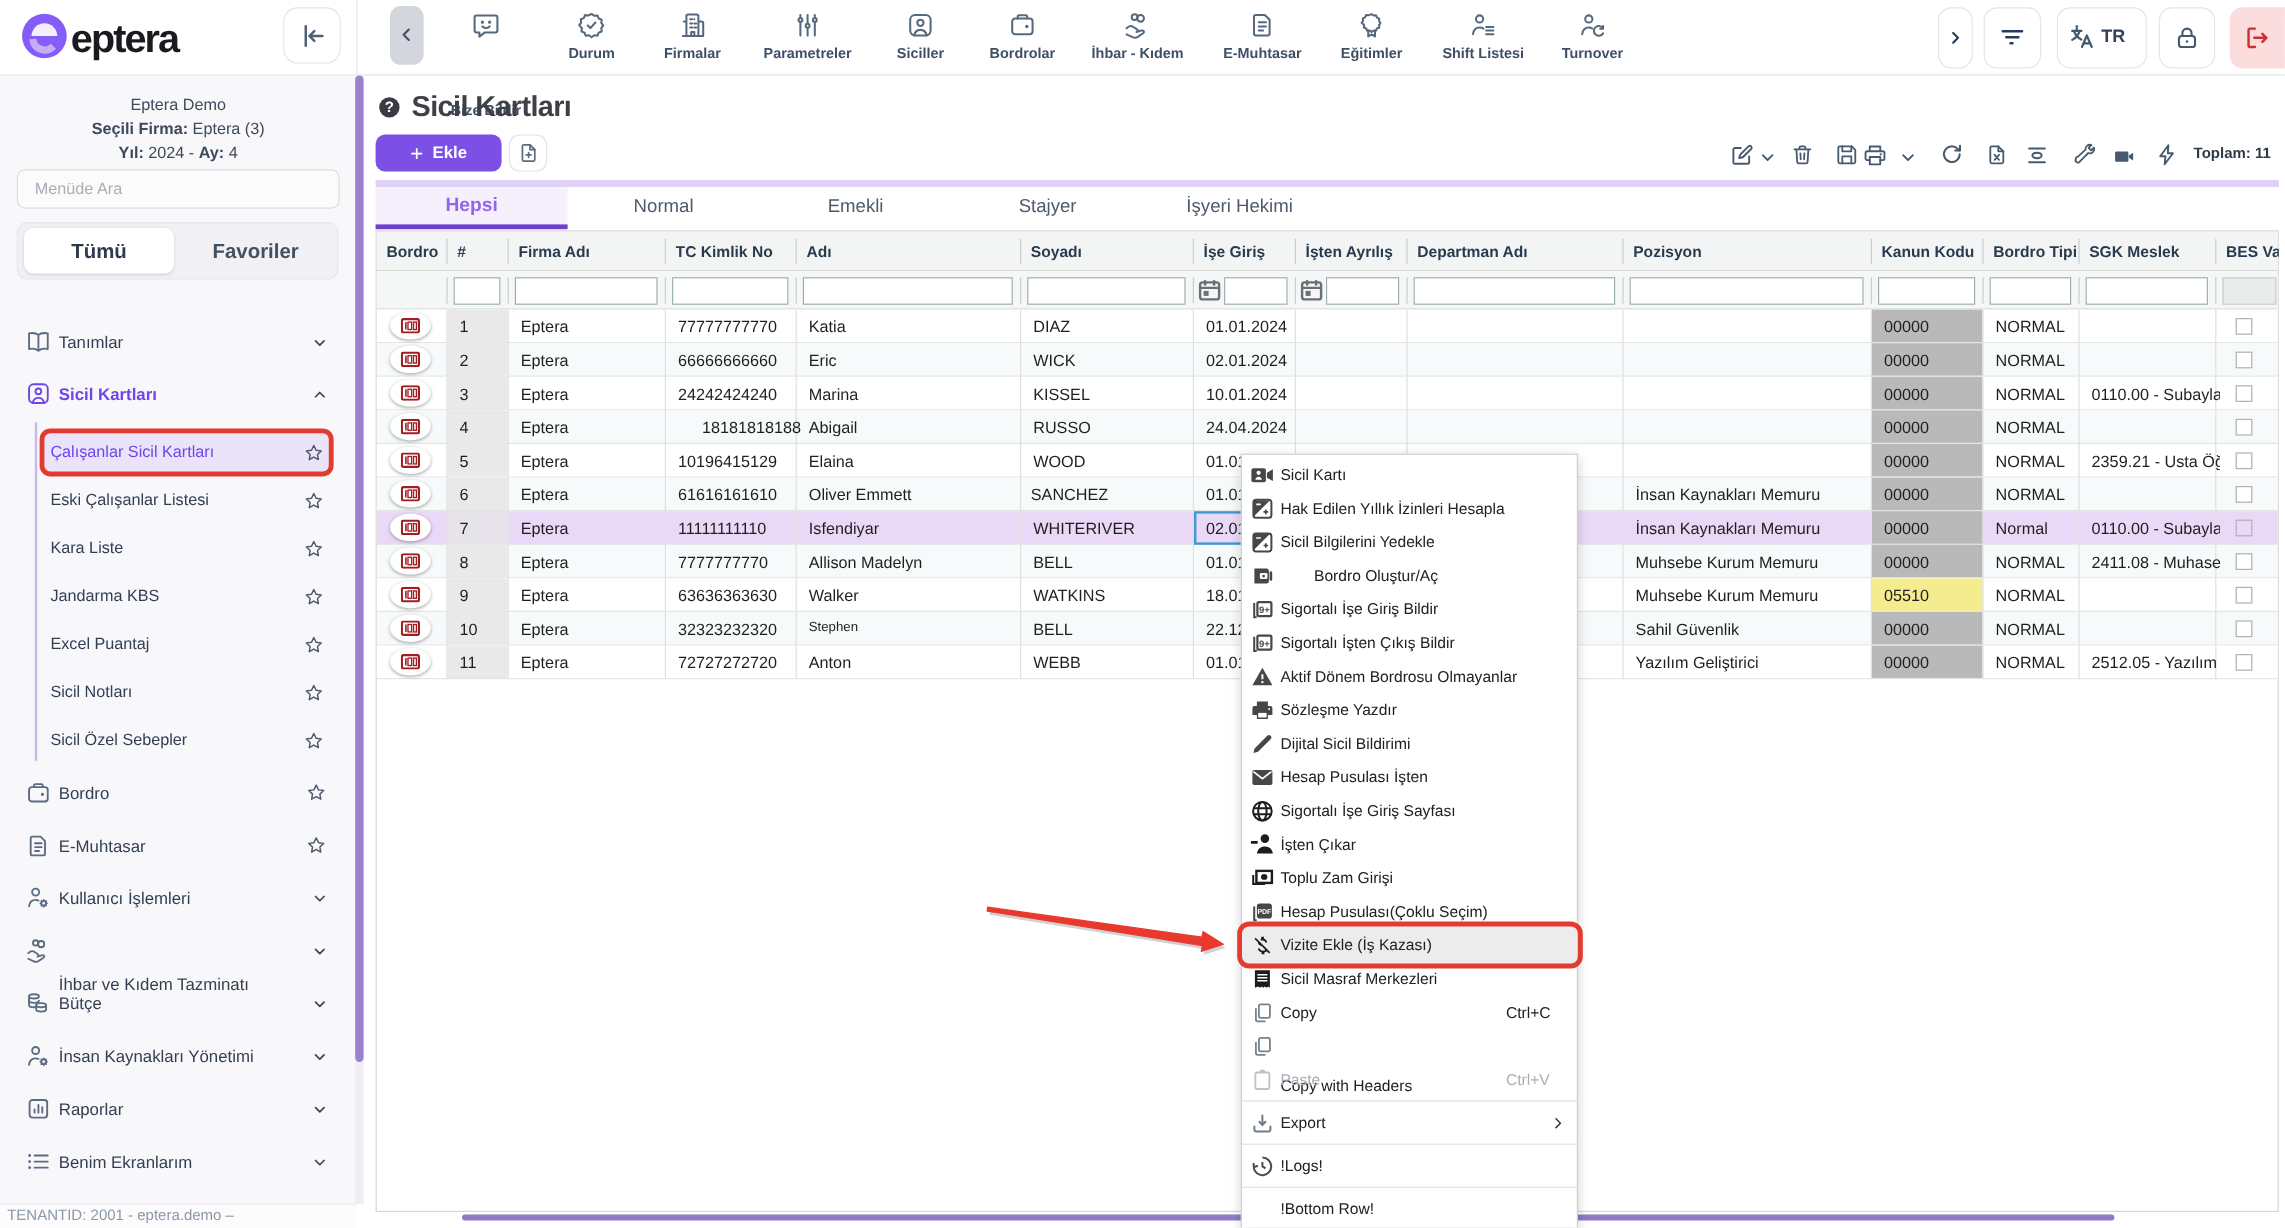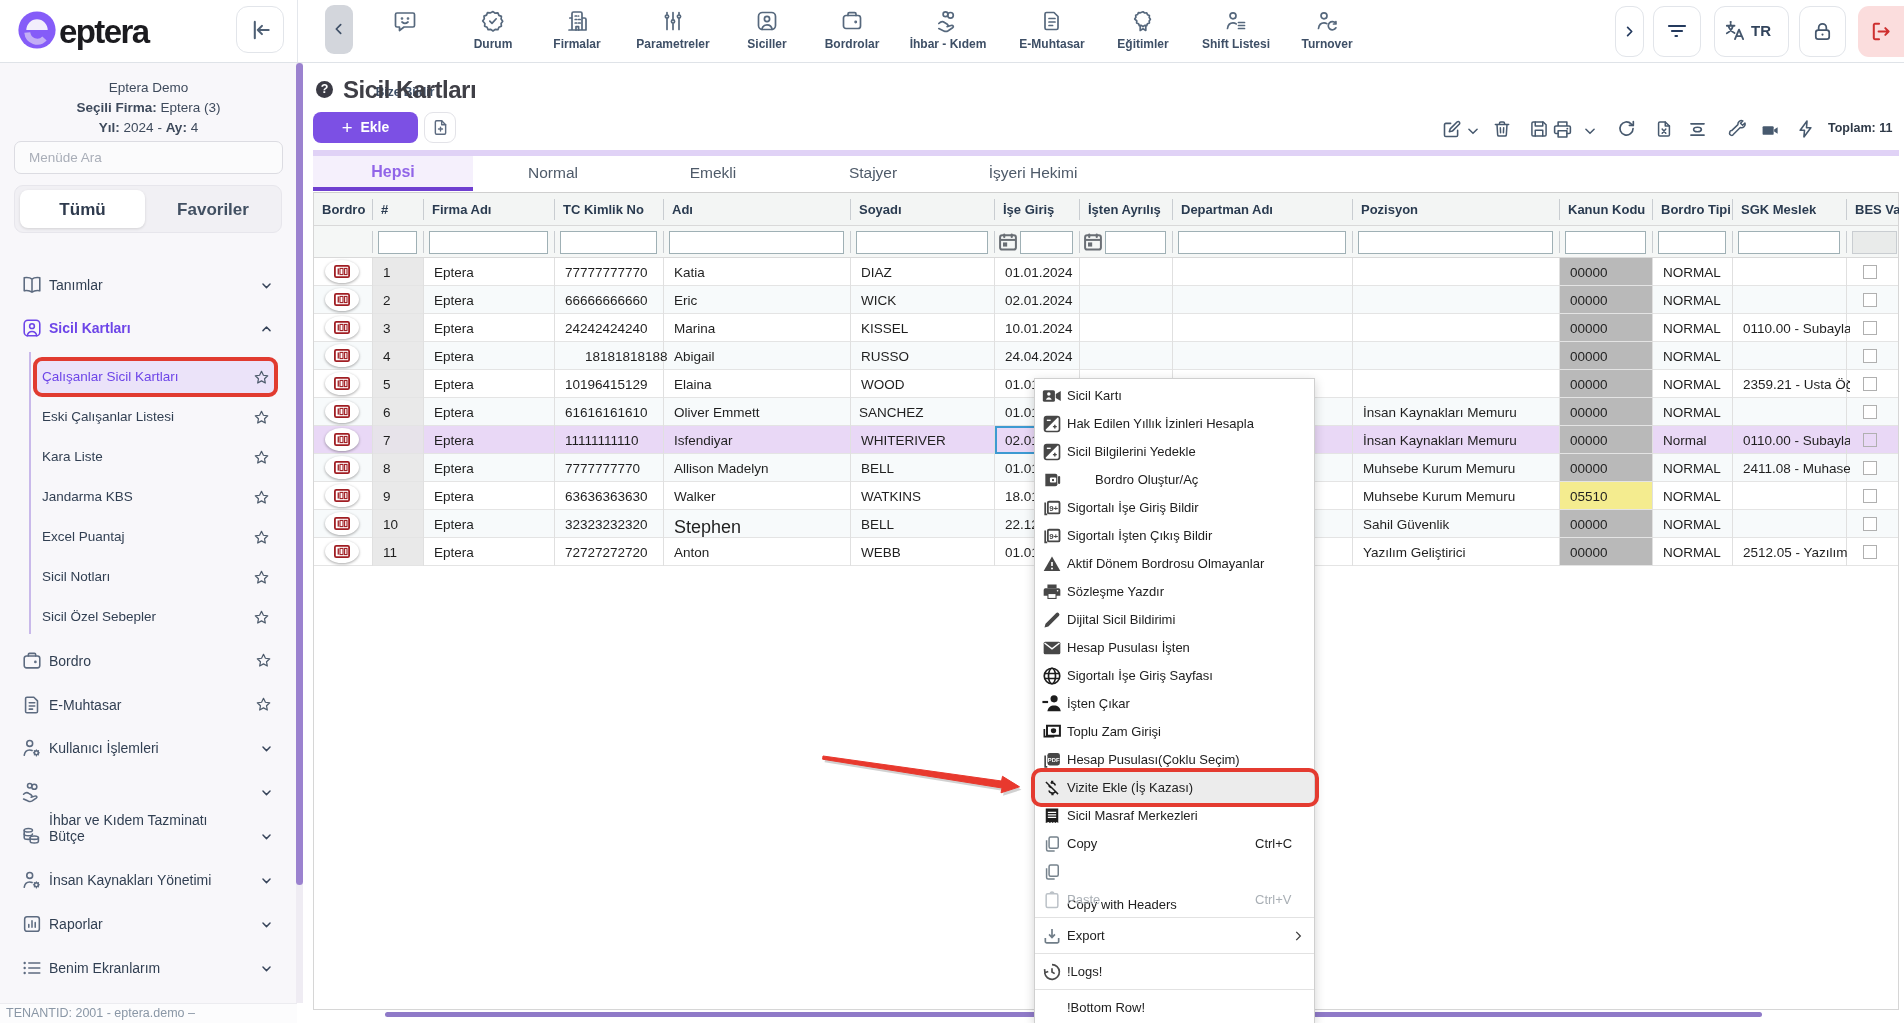--- a/index.html
+++ b/index.html
@@ -710,21 +710,21 @@
 <div class="abs" style="left:325px;top:512px;width:34px;height:23px;background:#fff;border-radius:50%;box-shadow:0 1px 3px rgba(0,0,0,0.35);"></div>
 <svg class="abs" style="left:334px;top:517px;" width="16" height="13" viewBox="0 0 16 13">
       <rect x="0.9" y="0.9" width="14.2" height="11.2" rx="1.4" fill="none" stroke="#a01d22" stroke-width="1.8"></rect>
       <rect x="3.6" y="3.4" width="1.3" height="6.2" fill="#a01d22"></rect>
       <rect x="6.0" y="3.4" width="3.0" height="6.2" fill="none" stroke="#a01d22" stroke-width="1.1"></rect>
       <rect x="10.6" y="3.4" width="2.4" height="6.2" fill="none" stroke="#a01d22" stroke-width="1.1"></rect>
     </svg>
 <div class="abs" style="left:383px;top:517px;width:44px;font-size:13.5px;color:#1f1f1f;white-space:nowrap;overflow:hidden;">10</div>
 <div class="abs" style="left:434px;top:517px;width:124px;font-size:13.5px;color:#1f1f1f;white-space:nowrap;overflow:hidden;">Eptera</div>
 <div class="abs" style="left:565px;top:517px;width:102px;font-size:13.5px;color:#1f1f1f;white-space:nowrap;overflow:hidden;">32323232320</div>
-<div class="abs" style="left:674px;top:517px;width:180px;font-size:18px;color:#1f1f1f;white-space:nowrap;overflow:hidden;">Stephen</div>
+<div class="abs" style="left:674px;top:517px;width:180px;font-size:11px;color:#1f1f1f;white-space:nowrap;overflow:hidden;">Stephen</div>
 <div class="abs" style="left:861px;top:517px;width:137px;font-size:13.5px;color:#1f1f1f;white-space:nowrap;overflow:hidden;">BELL</div>
 <div class="abs" style="left:1005px;top:517px;width:78px;font-size:13.5px;color:#1f1f1f;white-space:nowrap;overflow:hidden;">22.12.2023</div>
 <div class="abs" style="left:1363px;top:517px;width:200px;font-size:13.5px;color:#1f1f1f;white-space:nowrap;overflow:hidden;">Sahil Güvenlik</div>
 <div class="abs" style="left:1570px;top:517px;width:86px;font-size:13.5px;color:#1f1f1f;white-space:nowrap;overflow:hidden;">00000</div>
 <div class="abs" style="left:1663px;top:517px;width:73px;font-size:13.5px;color:#1f1f1f;white-space:nowrap;overflow:hidden;">NORMAL</div>
 <div class="abs" style="left:1863px;top:517px;width:14px;height:14px;border:1.5px solid #b0b0b0;background:#fff;"></div>
 <div class="abs" style="left:314px;top:538px;width:1584px;height:28px;background:#ffffff;border-bottom:1px solid #e4e4e4;"></div>
 <div class="abs" style="left:373px;top:538px;width:50px;height:27px;background:#e9e9e9;"></div>
 <div class="abs" style="left:1560px;top:538px;width:92px;height:27px;background:#b9b9b9;"></div>
 <div class="abs" style="left:372px;top:538px;width:1px;height:28px;background:#e0e0e0;"></div>

